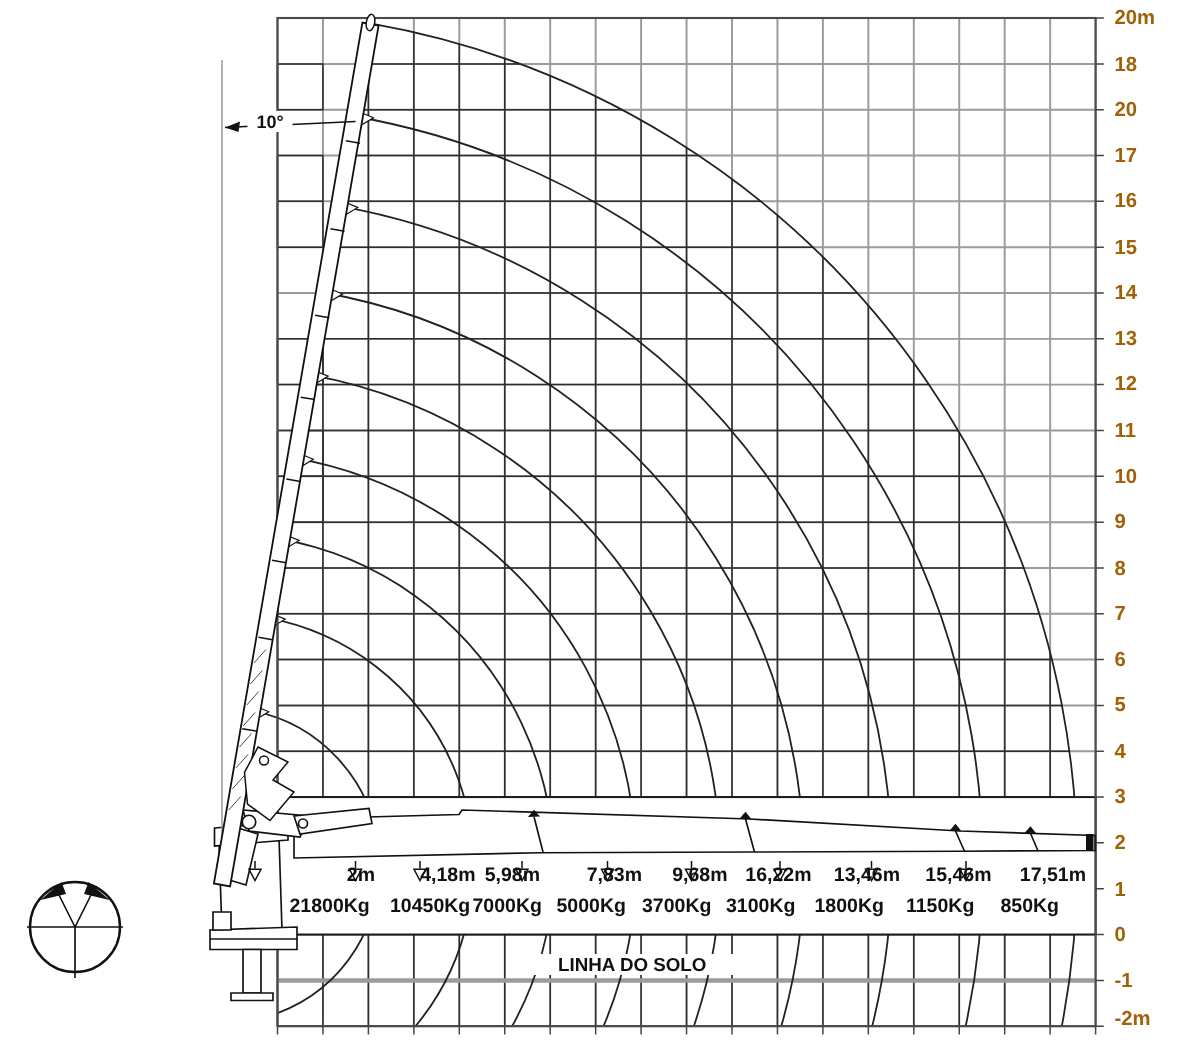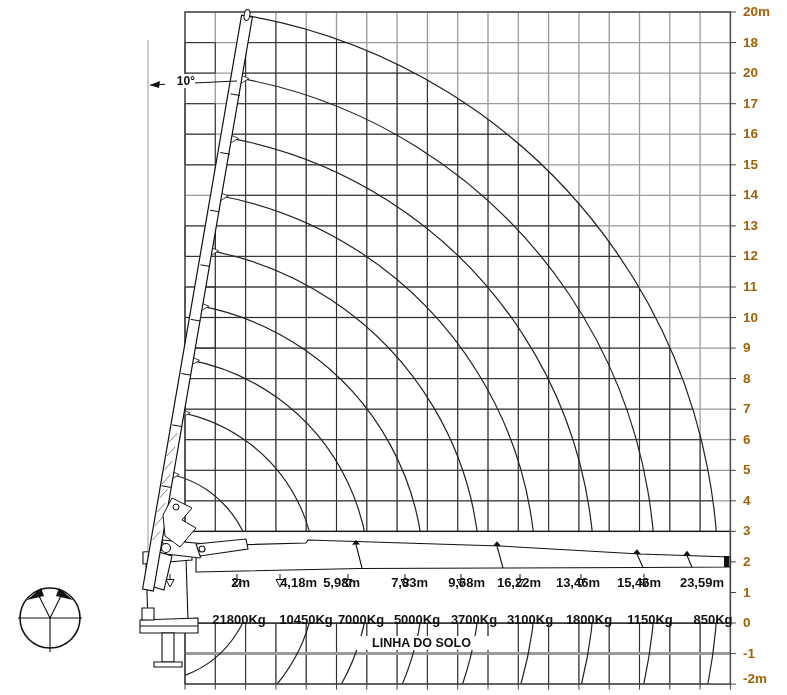--- a/index.html
+++ b/index.html
@@ -3,25 +3,25 @@
 <meta charset="utf-8">
 <style>
   html,body{margin:0;padding:0;background:#fff;}
   .stage{position:relative;width:787px;height:695px;background:#fff;overflow:hidden;
          font-family:"Liberation Sans","DejaVu Sans",sans-serif;color:#111;}
   .stage svg{position:absolute;left:0;top:0;}
   .axis-label{position:absolute;left:743px;width:42px;height:16px;font-size:13.5px;
               font-weight:600;color:#a16207;line-height:16px;}
   .radius-label{position:absolute;top:574px;width:86px;height:17px;display:flex;
                 justify-content:flex-end;align-items:center;font-size:13px;font-weight:600;}
-  .capacity-label{position:absolute;top:612px;width:92px;text-align:center;
+  .capacity-label{position:absolute;top:596px;width:92px;
                   font-size:13px;font-weight:600;}
   .line-label{position:absolute;text-align:center;font-size:12.5px;font-weight:600;
               background:#fff;padding:0 2px;}
-  .angle-label{position:absolute;left:165px;top:74px;width:30px;text-align:right;
+  .angle-label{position:absolute;left:165px;top:74px;width:30px;text-align:center;
                font-size:12px;font-weight:700;background:#fff;}
   .rotation-label{position:absolute;left:4px;top:649px;width:120px;font-size:16.5px;
                   font-weight:700;letter-spacing:0.2px;}
   .mk{margin-left:1px;}
 </style>
 </head>
 <body>
 
 <div class="stage">
 
@@ -180,21 +180,21 @@
       </svg>
     </div>
   <div class="radius-label" style="left:575px">
       <span>15,46m</span>
       <svg class="mk" width="10" height="14" viewBox="0 0 10 14">
         <path d="M5 0V5" stroke="#111" fill="none"></path>
         <path d="M1 5.5H9L5 13Z" fill="none" stroke="#111"></path>
       </svg>
     </div>
   <div class="radius-label" style="left:638px">
-      <span>23,59m</span>
+      <span>17,51m</span>
       <svg class="mk" width="10" height="14" viewBox="0 0 10 14">
         <path d="M5 0V5" stroke="#111" fill="none"></path>
         <path d="M1 5.5H9L5 13Z" fill="none" stroke="#111"></path>
       </svg>
     </div>
 
   <div class="capacity-label" style="left:193px">21800Kg</div>
   <div class="capacity-label" style="left:260px">10450Kg</div>
   <div class="capacity-label" style="left:315px">7000Kg</div>
   <div class="capacity-label" style="left:371px">5000Kg</div>

